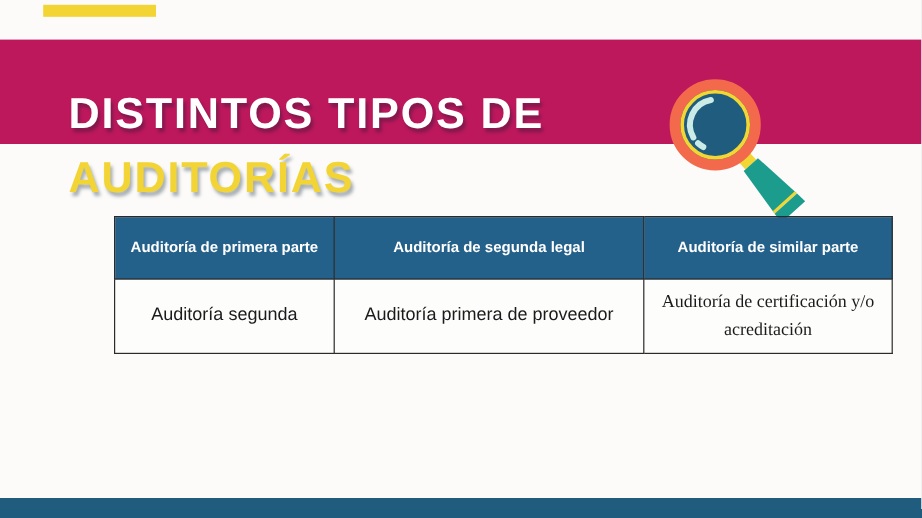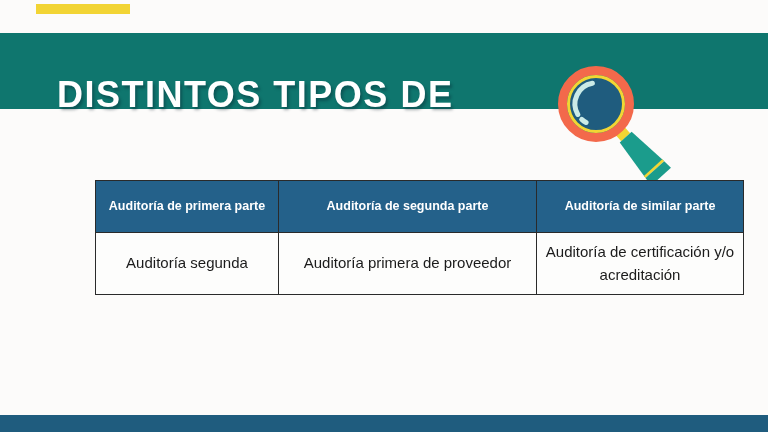--- a/index.html
+++ b/index.html
@@ -6,21 +6,21 @@
   .slide {
     position:relative; width:768px; height:432px; overflow:hidden;
     background:#FCFBFA;
     font-family:"Liberation Sans", sans-serif;
   }
   
   .top-accent { position:absolute; left:36px; top:4px; width:94px; height:10px; background:#F2D434; }
   .bottom-accent { position:absolute; left:0; top:415px; width:768px; height:17px; background:#1F5C7E; }
 
   
-  .title-band { position:absolute; left:0; top:33px; width:768px; height:76px; background:#0f766e; }
+  .title-band { position:absolute; left:0; top:33px; width:768px; height:87px; background:#be185d; }
   .title-line { position:absolute; left:57px; font-weight:bold; font-size:36px; line-height:1;
                 letter-spacing:1.5px; white-space:nowrap;
                 text-shadow:2px 3px 3px rgba(5,25,40,0.35); }
   .title-line.l1 { top:44px; color:#FFFFFF; }
   .title-line.l2 { top:97px; color:#F2D434; }
 
   .magnifier { position:absolute; left:540px; top:30px; width:150px; height:125px; }
 
   
   .audit-table-wrap { position:absolute; left:68px; top:180px; width:648px;padding-left:27px; }
@@ -33,32 +33,33 @@
   }
   table.audit th {
     background:#24618A; color:#FFFFFF; font-weight:bold;
     font-size:12.5px; line-height:1.5; height:51px; padding:0 12px;
   }
   table.audit th.h2, table.audit th.h3 { padding:0 6px; }
   table.audit td {
     background:#FDFDFC; color:#1B1B1B; font-weight:normal;
     font-size:15px; line-height:1.5; height:61px; padding:0 10px;
   }
-  table.audit td.c3pad { padding:0 6px; }
+  table.audit td.c3pad { padding:0 6px;font-family:Liberation Serif, serif; }
   table.audit td.dash-cell { color:#3A3A3A; letter-spacing:0; }
 </style>
 </head>
 <body>
 
 <div class="slide">
 
   <div class="top-accent"></div>
 
   <div class="title-band">
     <div class="title-line l1">DISTINTOS TIPOS DE</div>
+    <div class="title-line l2">AUDITORÍAS</div>
 
     <svg class="magnifier" viewBox="0 0 150 125" xmlns="http://www.w3.org/2000/svg">
 
       <g transform="translate(81,69) rotate(-42)">
         <rect x="-6" y="-4" width="12" height="11" fill="#F2D633"></rect>
         <polygon points="-8,7 8,7 12.5,50 -12.5,50" fill="#1B9C8C"></polygon>
         <rect x="-12.4" y="48" width="24.8" height="2.6" fill="#F2D633"></rect>
         <polygon points="-12.6,50.6 12.6,50.6 13.2,60 -13.2,60" fill="#1B9C8C"></polygon>
       </g>
 
@@ -73,21 +74,21 @@
   <div class="audit-table-wrap">
     <table class="audit">
       <colgroup>
           <col class="c1">
           <col class="c2">
           <col class="c3">
         </colgroup>
       <thead>
         <tr>
           <th class="h1">Auditoría de primera parte</th>
-          <th class="h2">Auditoría de segunda parte</th>
+          <th class="h2">Auditoría de segunda legal</th>
           <th class="h3">Auditoría de similar parte</th>
         </tr>
       </thead>
       <tbody>
         <tr>
           <td>Auditoría segunda</td>
           <td>Auditoría primera de proveedor</td>
           <td class="c3pad">Auditoría de certificación y/o acreditación</td>
         </tr>
       </tbody>

